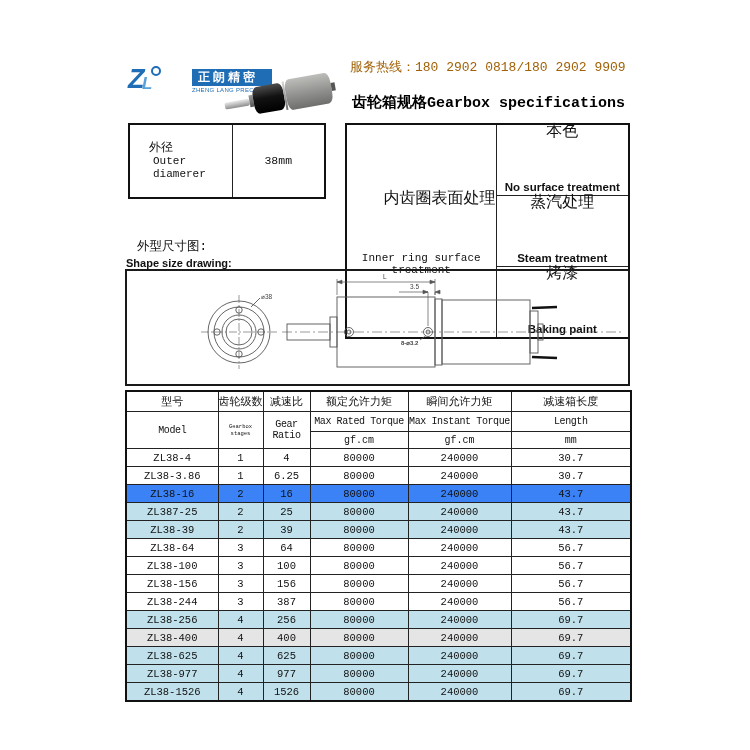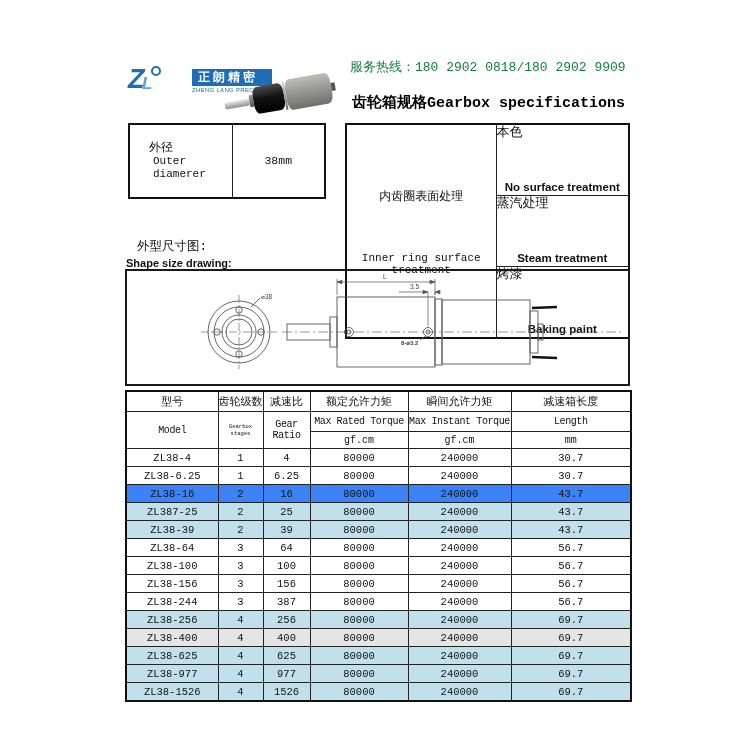--- a/index.html
+++ b/index.html
@@ -30,39 +30,39 @@
   .shaft{width:28px;height:7px;background:linear-gradient(180deg,#ececec,#8d8d8d);border-radius:2px;}
   .collar{width:5px;height:12px;background:linear-gradient(180deg,#999,#555);}
   .blackbody{width:34px;height:27px;background:linear-gradient(180deg,#4d4d4d,#121212 45%,#000);
     border-radius:5px/9px;}
   .ringband{width:3px;height:29px;background:linear-gradient(180deg,#d8d8d8,#6a6a6a);}
   .graybody{width:52px;height:31px;background:linear-gradient(180deg,#bdbdba,#90908e 55%,#6e6e6c);
     border-radius:5px/10px;}
   .tipstub{width:4px;height:8px;background:#555;}
 
   
-  .hotline{left:350px;top:58px;font-size:13px;white-space:nowrap;color:#15803d;}
+  .hotline{left:350px;top:58px;font-size:13px;white-space:nowrap;color:#a16207;}
   .doc-title{left:352px;top:93px;font-size:15px;font-weight:bold;white-space:nowrap;color:#000;}
 
   
   table{border-collapse:collapse;table-layout:fixed;}
   .left-spec{left:128px;top:123px;width:196px;border:2px solid #111;}
   .left-spec td{border:1px solid #222;height:33px;padding:16px;vertical-align:middle;}
   .lab-cn{font-size:12px;line-height:14px;padding-left:3px;}
   .lab-en{font-size:11px;line-height:13px;padding-left:7px;}
   .val-cell{text-align:center;font-size:11.5px;line-height:14px;}
 
   .right-spec{left:345px;top:123px;width:283px;border:2px solid #111;}
   .right-spec td{border:1px solid #222;height:33px;padding:0;vertical-align:middle;}
   .surface-label{width:150px;}
   .surface-inner{display:flex;flex-direction:column;justify-content:space-between;
     height:88px;padding:8px 0 6px;text-align:center;}
-  .surface-cn{font-size:12px;}
+  .surface-cn{font-size:16px;text-align:right;}
   .surface-en{font-size:11px;}
-  .opt-cn{display:block;font-size:13px;line-height:15px;}
+  .opt-cn{display:block;text-align:center;font-size:16px;line-height:15px;}
   .opt-en{display:block;text-align:center;font-size:11.5px;line-height:16px;
     font-family:"Liberation Sans",sans-serif;font-weight:600;margin-top:39px;}
 
   
   .draw-label-cn{left:137px;top:238px;font-size:12.5px;}
   .draw-label-en{left:126px;top:257px;font-size:11px;font-family:"Liberation Sans",sans-serif;font-weight:600;}
   .drawing-box{left:125px;top:269px;width:501px;height:113px;border:2px solid #1a1a1a;}
   .drawing-box svg{display:block;}
 
   
@@ -249,21 +249,21 @@
   <tbody>
       <tr>
     <td>ZL38-4</td>
     <td>1</td>
     <td>4</td>
     <td>80000</td>
     <td>240000</td>
     <td>30.7</td>
   </tr>
       <tr>
-    <td>ZL38-6.25</td>
+    <td>ZL38-3.86</td>
     <td>1</td>
     <td>6.25</td>
     <td>80000</td>
     <td>240000</td>
     <td>30.7</td>
   </tr>
       <tr style="background: #3b82f6;">
     <td>ZL38-16</td>
     <td>2</td>
     <td>16</td>

